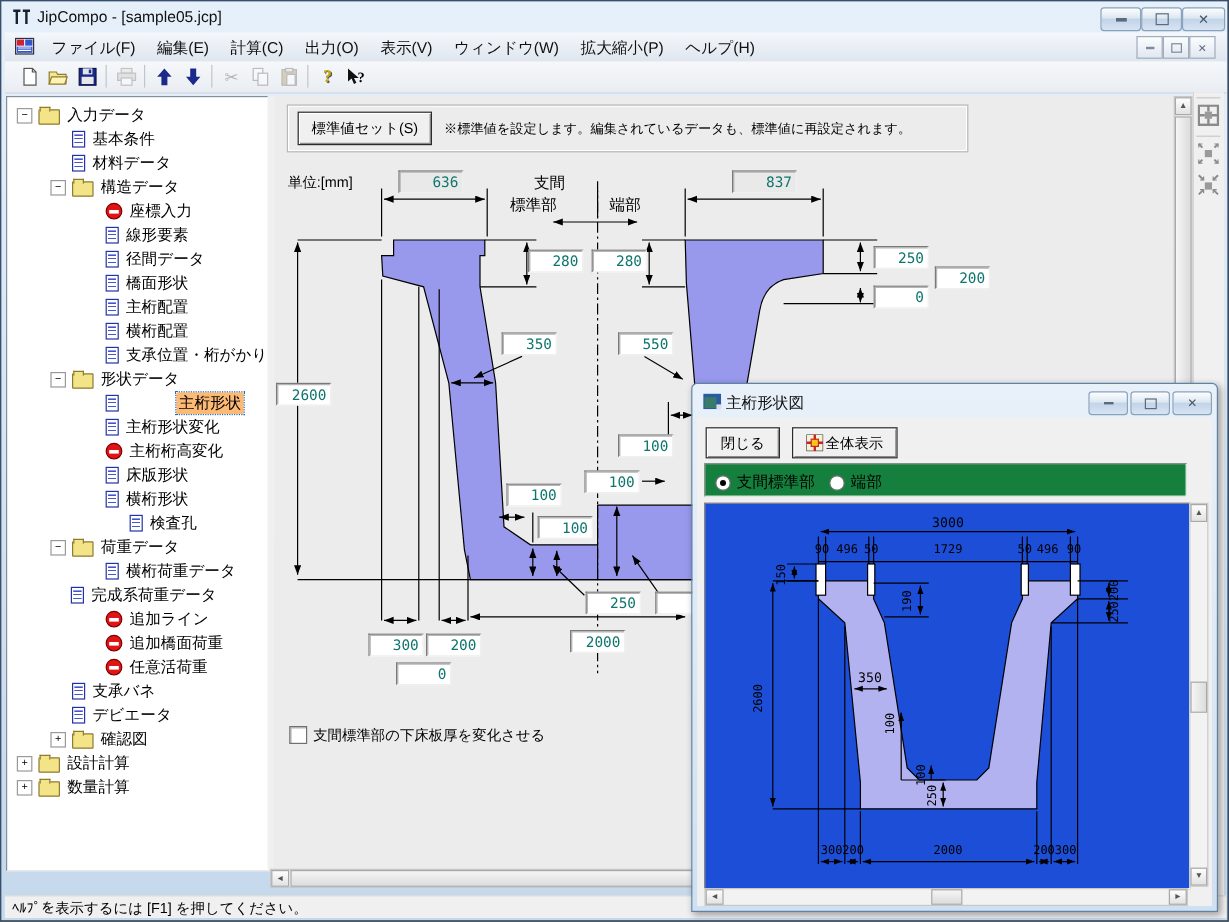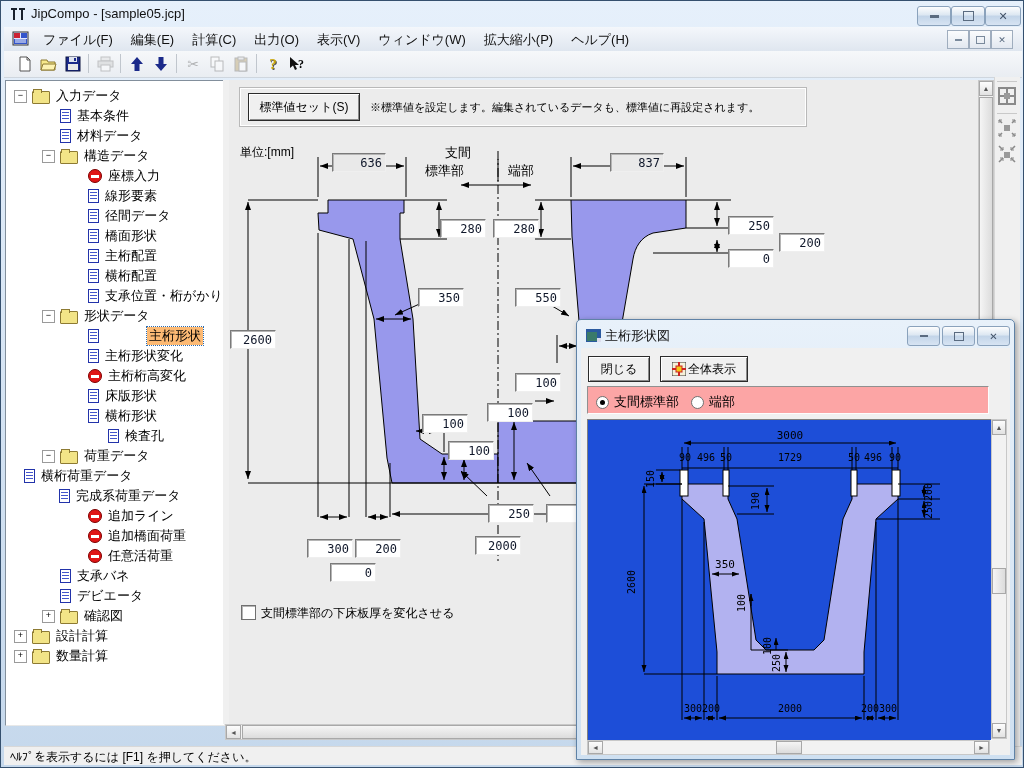--- a/index.html
+++ b/index.html
@@ -46,22 +46,22 @@
   .sb{background:#f2f2f2;border:1px solid #c8c8c8;box-sizing:border-box;}
   .sbtn{position:absolute;background:linear-gradient(#fdfdfd,#e2e2e2);border:1px solid #a8a8a8;box-sizing:border-box;
         display:flex;align-items:center;justify-content:center;font-size:7px;color:#555;}
   .sthumb{position:absolute;background:linear-gradient(90deg,#f5f5f5,#dcdcdc);border:1px solid #a8a8a8;box-sizing:border-box;}
   .sthumb.h{background:linear-gradient(#f5f5f5,#dcdcdc);}
   
   .panelbox{border:1px solid #b9b9b9;box-shadow:inset 0 0 0 1px #ffffff;}
   .cbtn{background:#f0f0f0;border:1px solid #2b2b2b;box-shadow:inset 1px 1px 0 #ffffff,inset -1px -1px 0 #8a8a8a;
         display:flex;align-items:center;justify-content:center;font-size:12px;color:#000;}
   .field{background:#fff;border:1px solid;border-color:#7a7a7a #efefef #efefef #7a7a7a;box-shadow:inset 1px 1px 0 #b5b5b5;
-         font:12px "DejaVu Sans Mono",monospace;color:#0f172a;text-align:right;padding:1px 3px 0 0;box-sizing:border-box;
-         width:46px;height:19px;margin-top:11px;}
+         font:12px "DejaVu Sans Mono",monospace;color:#0f766e;text-align:right;padding:1px 3px 0 0;box-sizing:border-box;
+         width:46px;height:19px;}
   .field.gray{background:#e9e9e9;}
   .lbl{font-size:12px;color:#000;white-space:nowrap;}
   .chkbox{width:13px;height:13px;background:#fff;border:1px solid #707070;box-shadow:inset 1px 1px 0 #b5b5b5;}
   .radio{width:11px;height:11px;border-radius:50%;background:#fff;border:1px solid #707070;position:relative;flex:none;}
   .radio.on::after{content:"";position:absolute;left:3px;top:3px;width:5px;height:5px;border-radius:50%;background:#000;}
   
   .popup{left:575px;top:318px;width:437px;height:439px;background:linear-gradient(#e8f1fa,#cfe0f1);
          border:1px solid #5f82a6;border-radius:5px 5px 0 0;box-shadow:2px 2px 6px rgba(0,0,0,.35);}
   .popup-title{left:10px;top:7px;font-size:13px;color:#111;}
   .ptbtn{top:6px;width:31px;height:18px;border:1px solid #8aa2bc;border-radius:3px;
@@ -279,21 +279,21 @@
       <div class="trow" style="padding-left:84px">
           <span class="exp none">+</span>
           <span class="ico doc"></span>
           <span class="tlabel">検査孔</span>
         </div>
       <div class="trow" style="padding-left:36px">
           <span class="exp">−</span>
           <span class="ico folder"></span>
           <span class="tlabel">荷重データ</span>
         </div>
-      <div class="trow" style="">
+      <div class="trow" style="padding-left:64px">
           <span class="exp none">+</span>
           <span class="ico doc"></span>
           <span class="tlabel">横桁荷重データ</span>
         </div>
       <div class="trow" style="padding-left:35px">
           <span class="exp none">+</span>
           <span class="ico doc"></span>
           <span class="tlabel">完成系荷重データ</span>
         </div>
       <div class="trow" style="padding-left:64px">
@@ -495,21 +495,21 @@
     <div class="abs popup-client">
       <div class="abs cbtn" style="left:7px;top:8px;width:60px;height:24px">閉じる</div>
       <div class="abs cbtn" style="left:79px;top:8px;width:86px;height:24px">
         <svg width="14" height="14" viewBox="0 0 14 14" style="margin-right:2px">
             <rect x="0" y="0" width="14" height="14" fill="#f5f1d9" stroke="#333"></rect>
             <path d="M7,0 V14 M0,7 H14" stroke="#cc2222" stroke-width="2"></path>
             <rect x="4" y="4" width="6" height="6" fill="#f2c718" stroke="#cc2222"></rect>
           </svg>
         <span>全体表示</span>
       </div>
-      <div class="abs" style="left:6px;top:38px;width:400px;height:26px;border:1px solid;border-color:#909090 #fdfdfd #fdfdfd #909090;background:#fca5a5">
+      <div class="abs" style="left:6px;top:38px;width:400px;height:26px;border:1px solid;border-color:#909090 #fdfdfd #fdfdfd #909090;background:#15803d">
         <span class="abs" style="left:8px;top:6px;display:flex;align-items:center">
             <span class="radio on"></span>
             <span class="lbl" style="margin-left:5px;font-size:13px">支間標準部</span>
           </span>
         <span class="abs" style="left:103px;top:6px;display:flex;align-items:center">
             <span class="radio"></span>
             <span class="lbl" style="margin-left:5px;font-size:13px">端部</span>
           </span>
       </div>
 

